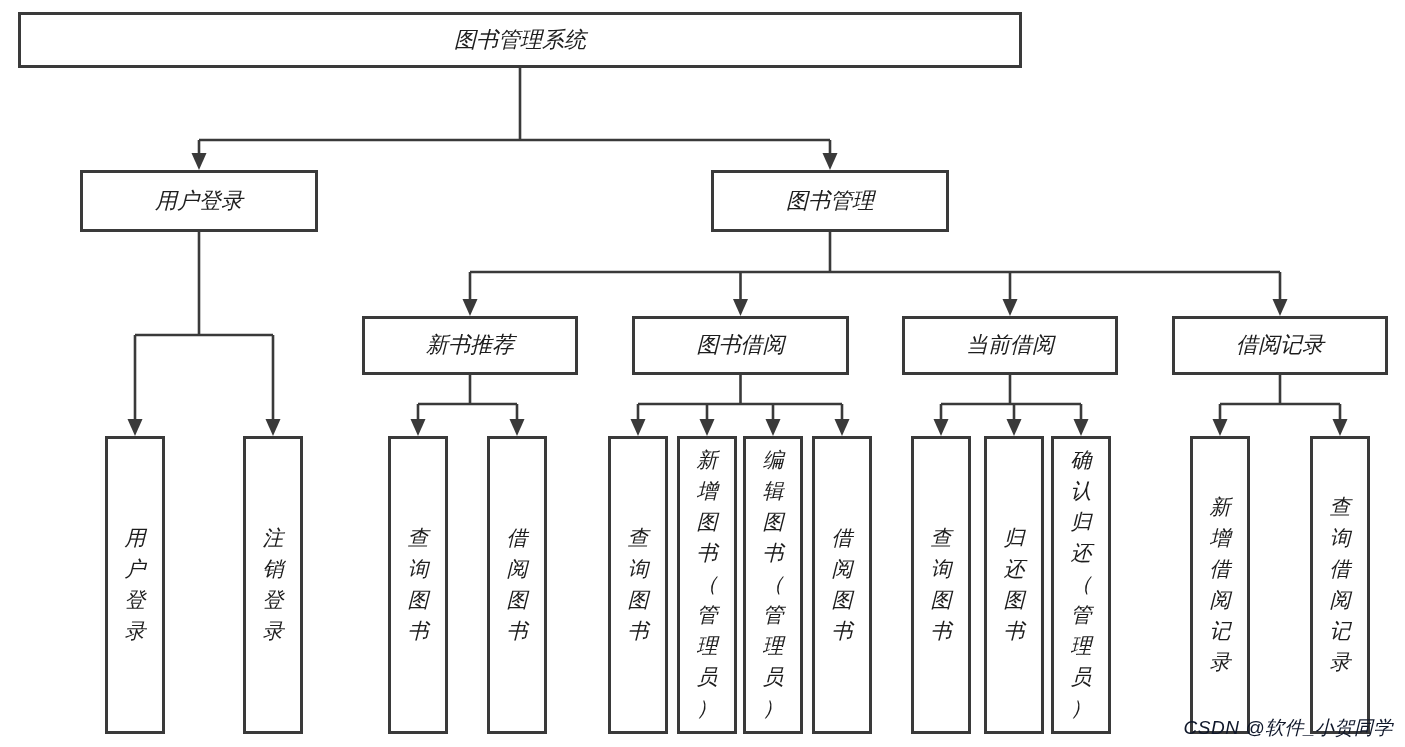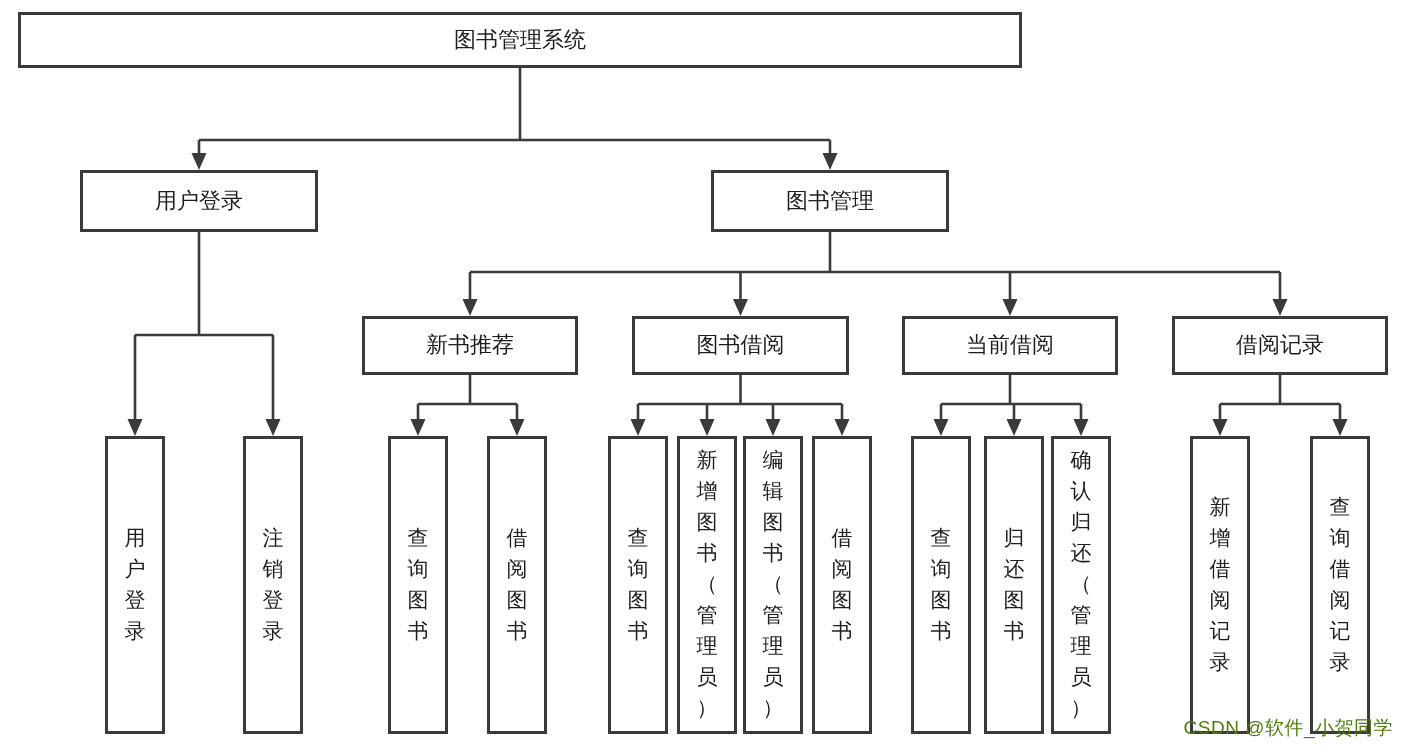--- a/index.html
+++ b/index.html
@@ -10,20 +10,21 @@
   }
   body {
     font-family: "Liberation Sans", "DejaVu Sans", sans-serif;
   }
   #diagram-root {
     position: relative;
     width: 1405px;
     height: 747px;
     background: #ffffff;
     overflow: hidden;
+    font-style: italic;
   }
   svg.diagram-canvas {
     position: absolute;
     left: 0;
     top: 0;
     width: 1405px;
     height: 747px;
     display: block;
   }
   .node-box {
@@ -56,21 +57,21 @@
     text-anchor: middle;
     dominant-baseline: middle;
     white-space: pre;
   }
   .watermark-text {
     position: absolute;
     right: 12px;
     bottom: 6px;
     font-family: "Liberation Sans", "DejaVu Sans", sans-serif;
     font-size: 19px;
-    color: #4d7c0f;
+    color: #0f172a;
     letter-spacing: 0.5px;
     user-select: none;
     pointer-events: none;
   }
 </style>
 </head>
 <body>
 
 <div id="diagram-root">
   <svg class="diagram-canvas" id="diagram-canvas" viewBox="0 0 1405 747" xmlns="http://www.w3.org/2000/svg">

